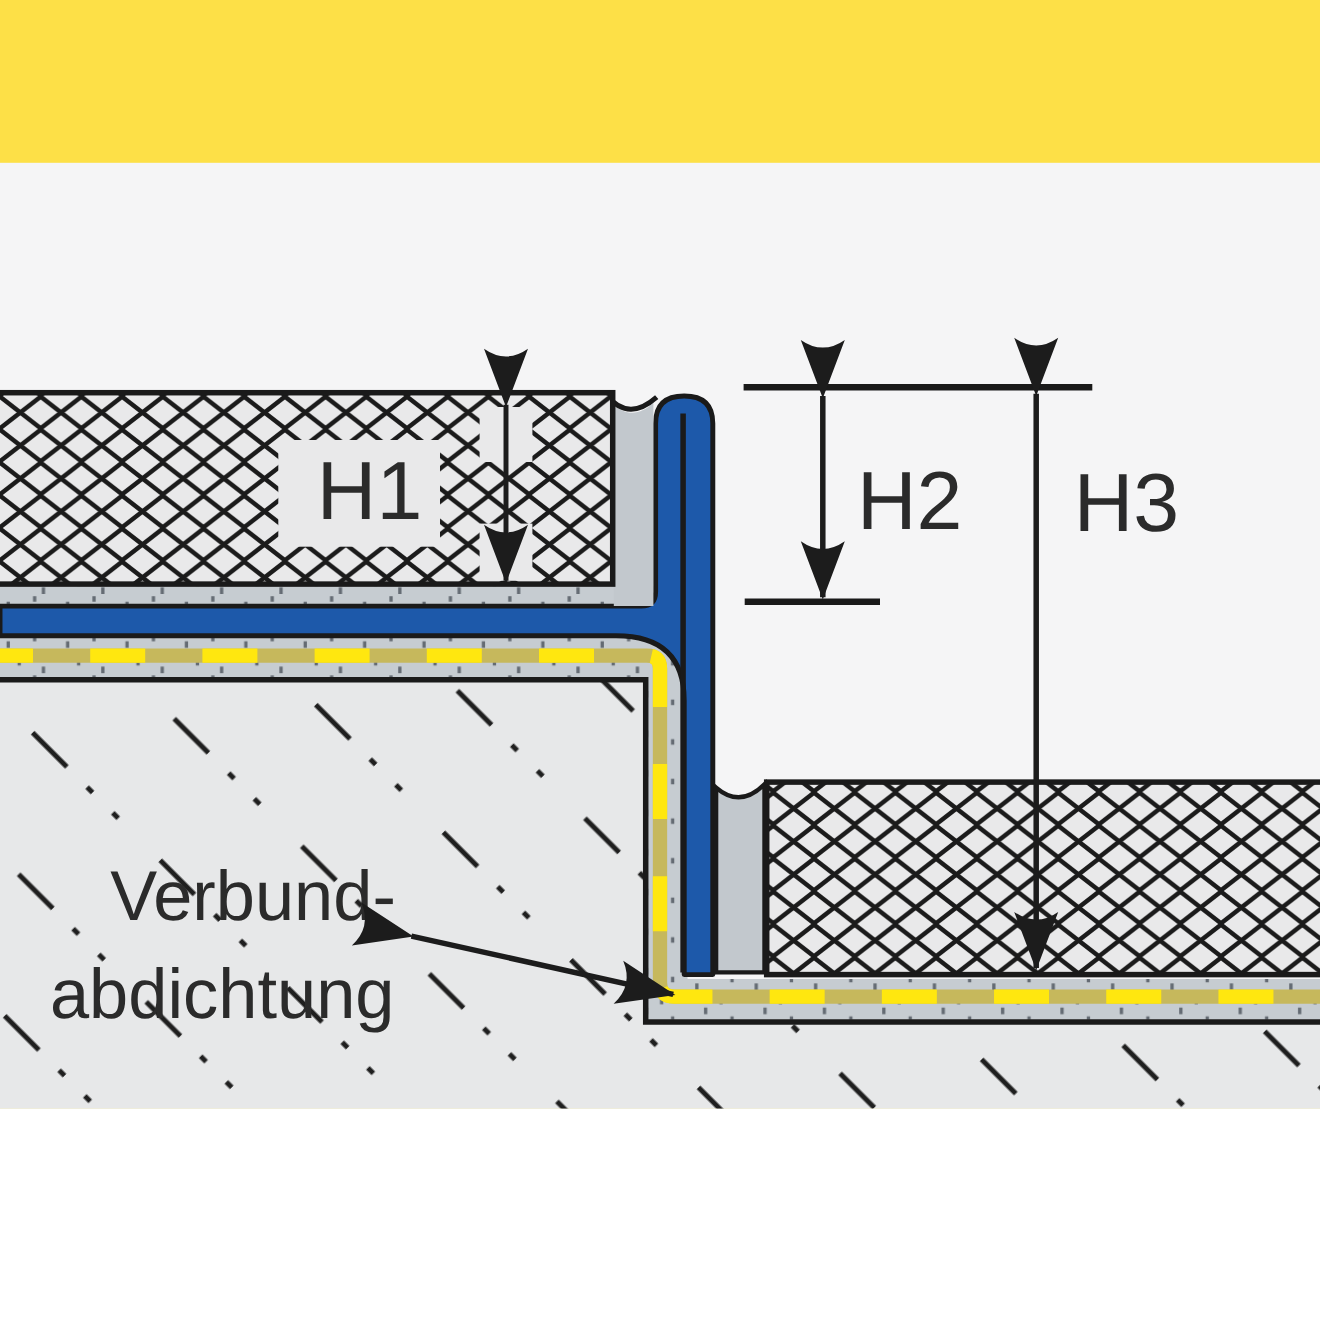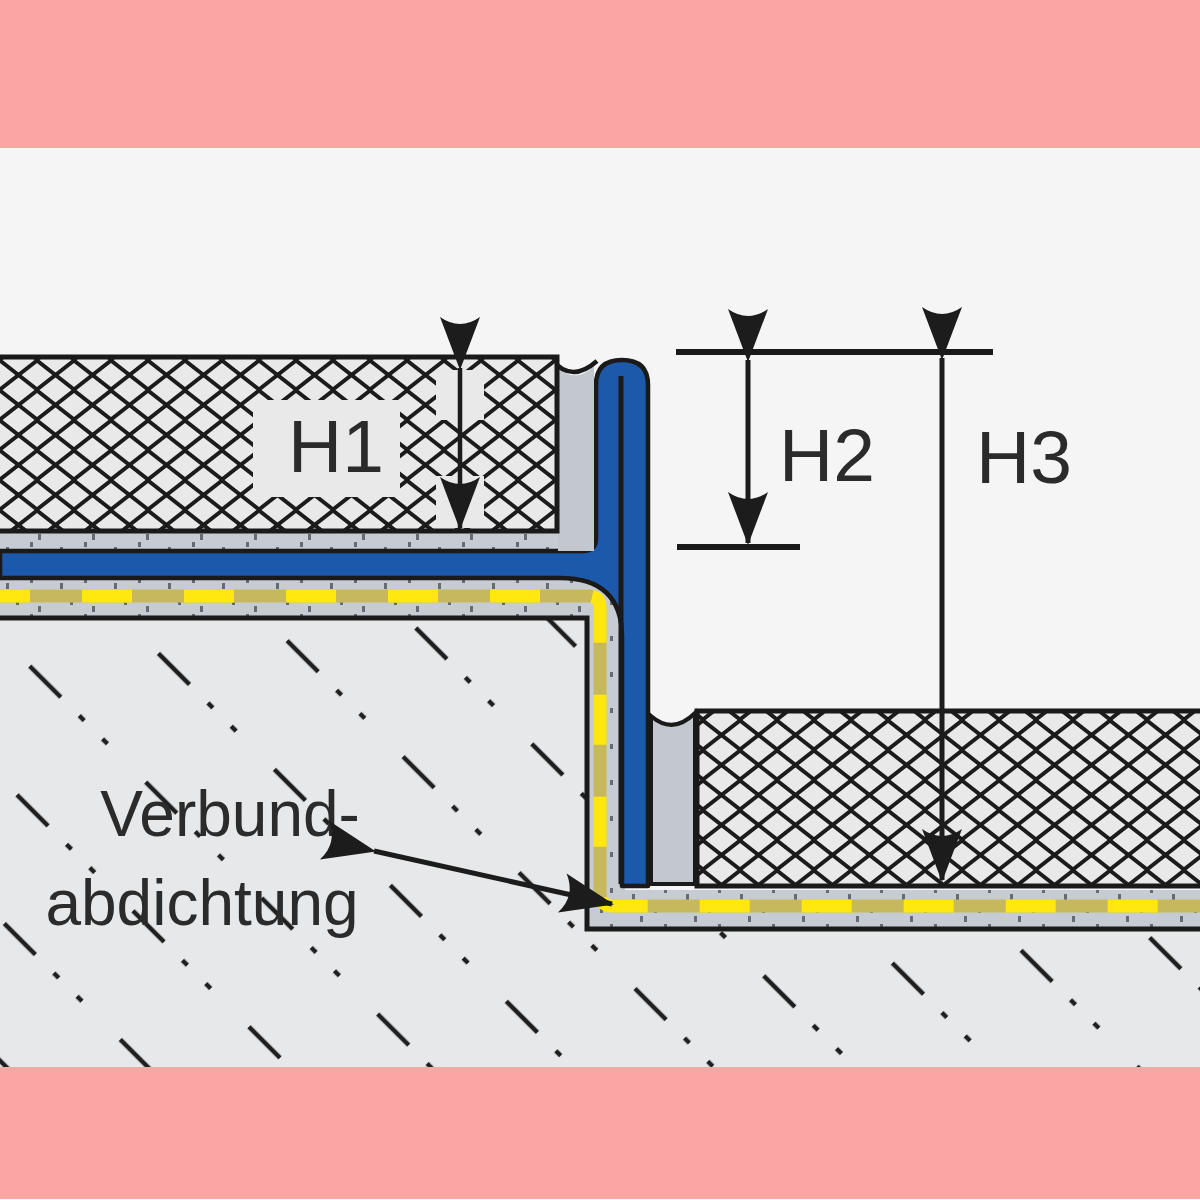--- a/index.html
+++ b/index.html
@@ -1,16 +1,16 @@
 <!DOCTYPE html>
 <html><head>
 <meta charset="utf-8">
 <style>
   html,body{margin:0;padding:0;background:#ffffff;}
-  .stage{position:relative;width:1200px;height:1199px;overflow:hidden;background:#fca5a5;}
+  .stage{position:relative;width:1200px;height:1008px;overflow:hidden;background:#fde047;}
   svg{position:absolute;left:0;top:0;}
   text{font-family:"Liberation Sans", sans-serif;fill:#2b2b2b;}
   .dimtext{font-size:75px;}
   .calltext{font-size:64px;}
 </style>
 </head>
 <body>
 
 <div class="stage">
 <svg width="1200" height="1200" viewBox="0 0 1200 1200">

